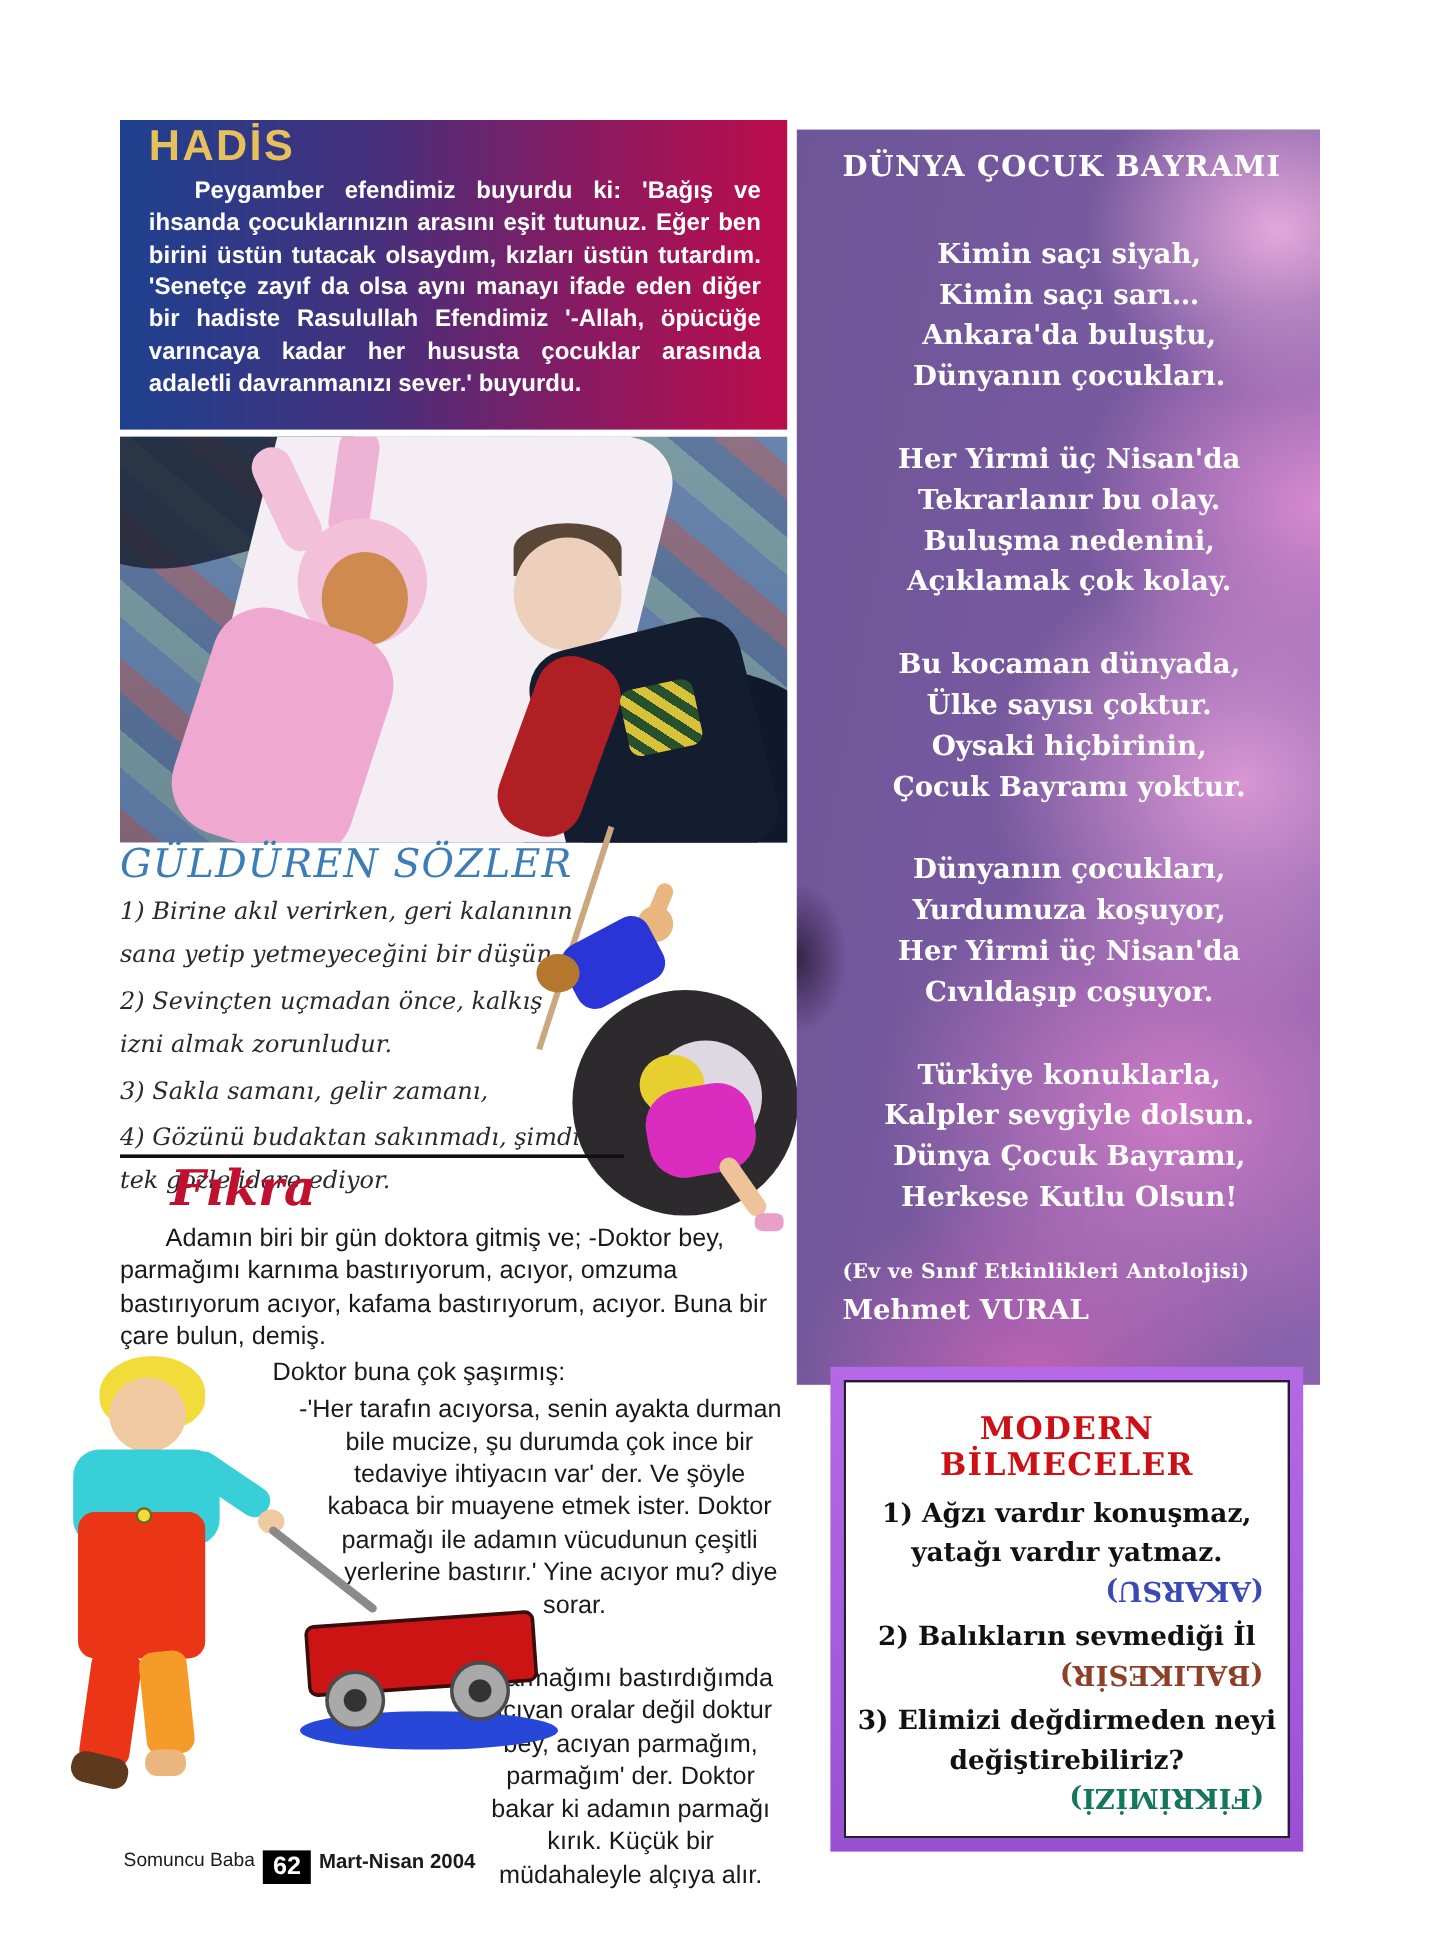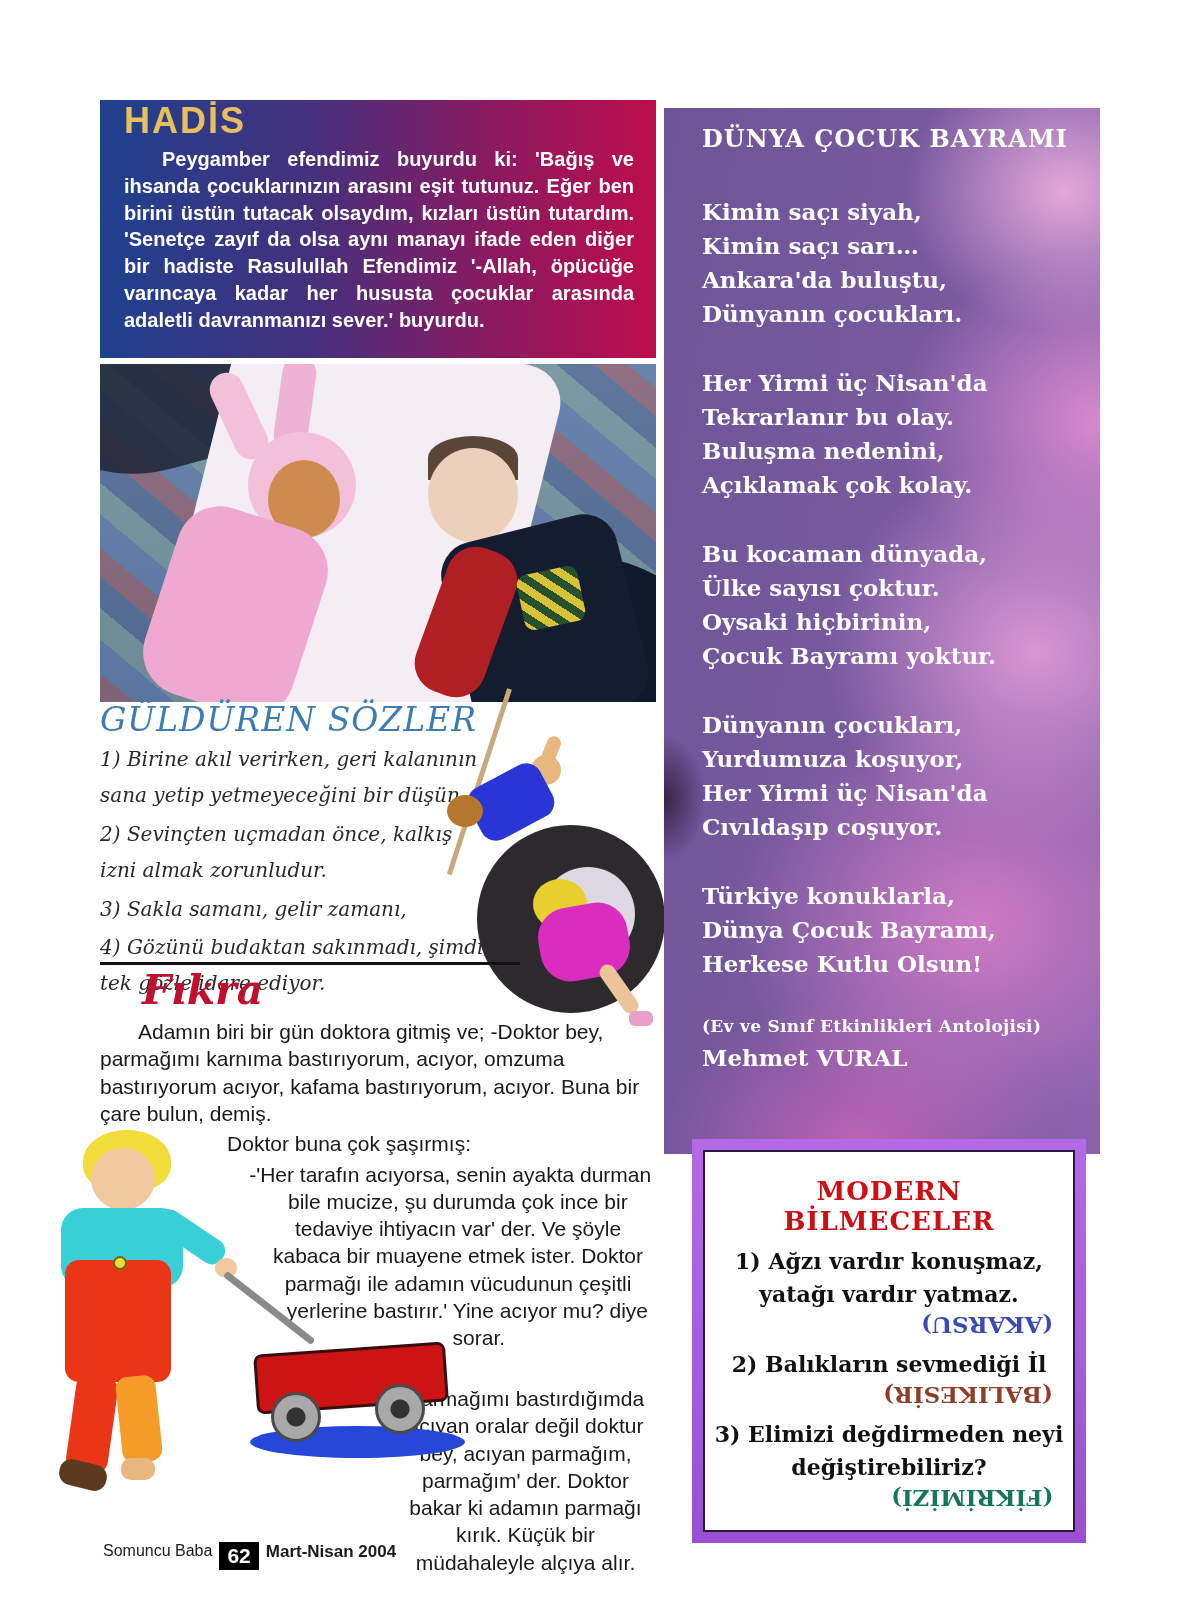--- a/index.html
+++ b/index.html
@@ -123,21 +123,21 @@
     padding:16px 20px 0 38px; color:#fff; font-family:"DejaVu Serif", serif; font-weight:700;
     background:
       radial-gradient(230px 200px at 92% 8%,  rgba(233,172,221,.95), rgba(233,172,221,0) 70%),
       radial-gradient(280px 240px at 100% 30%, rgba(219,140,209,.95), rgba(219,140,209,0) 72%),
       radial-gradient(300px 280px at 85% 52%, rgba(226,156,216,.90), rgba(226,156,216,0) 70%),
       radial-gradient(340px 300px at 72% 78%, rgba(213,126,200,.90), rgba(213,126,200,0) 72%),
       radial-gradient(260px 200px at 45% 99%, rgba(198,100,183,.85), rgba(198,100,183,0) 75%),
       radial-gradient(60px 90px at 0% 66%,   rgba(20,10,25,.65), rgba(20,10,25,0) 70%),
       linear-gradient(100deg, #6d5598 0%, #78599f 50%, #8a62ad 100%); }
   .poem-title { font-size:24px; letter-spacing:1px; margin-bottom:42px; }
-  .stanza { margin-bottom:35px; }
+  .stanza { margin-bottom:35px;text-align:center; }
   .stanza .line { font-size:23px; line-height:34px; }
   .attribution { font-size:17px; margin-top:10px; letter-spacing:.3px; }
   .author { font-size:23px; margin-top:8px; }
 
   
   .bilmece-frame { position:absolute; left:692px; top:1139px; width:394px; height:404px; padding:11px;
     background:linear-gradient(180deg,#b669e6 0%, #a55cdd 55%, #9a4fd2 100%); }
   .bilmece-inner { width:100%; height:100%; background:#fff; border:2px solid #2a1a3a;
     text-align:center; padding:24px 6px; font-family:"DejaVu Serif", serif; font-weight:700; }
   .bilmece-title { color:#cc1016; font-size:26px; letter-spacing:1px; }
@@ -247,20 +247,21 @@
       <div class="line">Çocuk Bayramı yoktur.</div>
     </div>
     <div class="stanza">
       <div class="line">Dünyanın çocukları,</div>
       <div class="line">Yurdumuza koşuyor,</div>
       <div class="line">Her Yirmi üç Nisan'da</div>
       <div class="line">Cıvıldaşıp coşuyor.</div>
     </div>
     <div class="stanza">
       <div class="line">Türkiye konuklarla,</div>
+      <div class="line">Kalpler sevgiyle dolsun.</div>
       <div class="line">Dünya Çocuk Bayramı,</div>
       <div class="line">Herkese Kutlu Olsun!</div>
     </div>
     <div class="attribution">(Ev ve Sınıf Etkinlikleri Antolojisi)</div>
     <div class="author">Mehmet VURAL</div>
   </section>
 
   <section class="bilmece-frame">
     <div class="bilmece-inner">
       <div class="bilmece-title">MODERN BİLMECELER</div>

